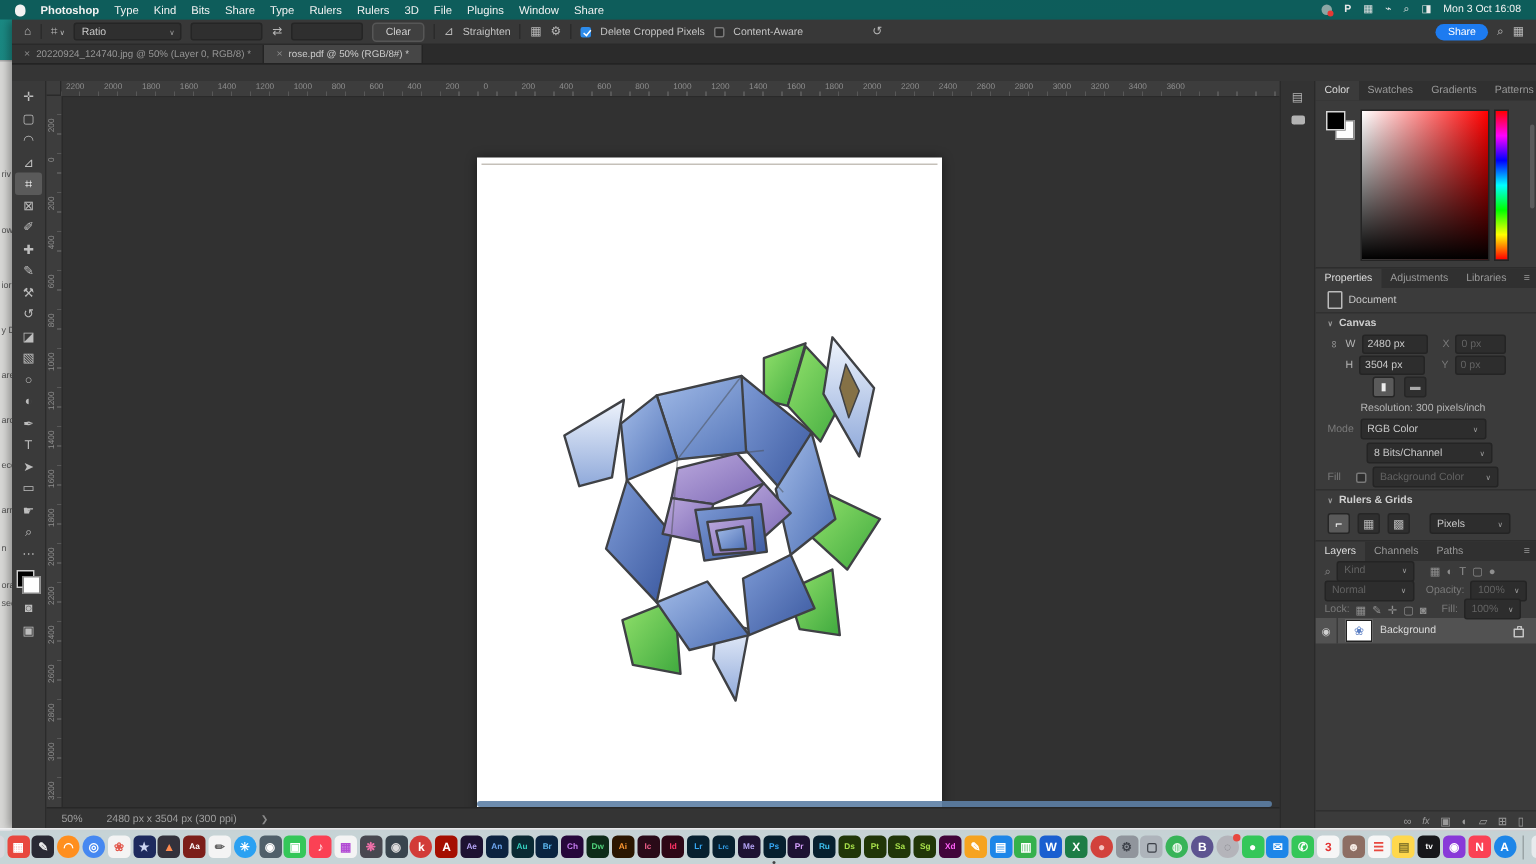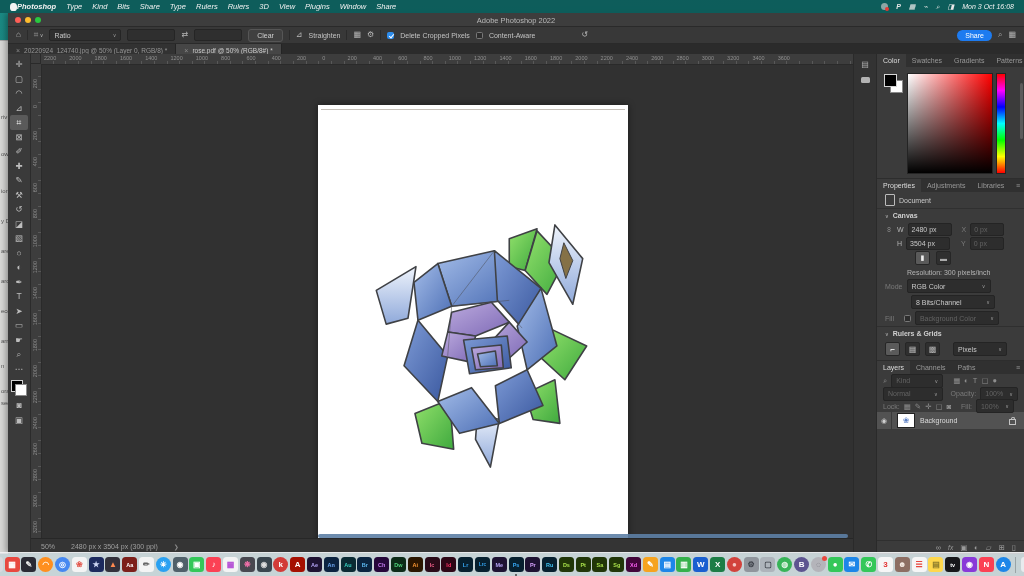--- a/index.html
+++ b/index.html
@@ -2,21 +2,21 @@
 <html><head>
 <meta charset="utf-8">
 <style>
   html,body{margin:0;padding:0;}
   body{width:1024px;height:576px;position:relative;overflow:hidden;
        font-family:"Liberation Sans",sans-serif;
        background:linear-gradient(160deg,#1b8a84,#0e5f5c);}
   
   .menubar{position:absolute;left:0;top:0;width:100%;height:13px;
     background:rgba(14,92,89,.96);display:flex;align-items:center;
-    padding:0 10px;box-sizing:border-box;gap:0;color:#f2f2f2;font-size:7.5px;z-index:50;font-style:italic;}
+    padding:0 10px;box-sizing:border-box;gap:10px;color:#f2f2f2;font-size:7.5px;z-index:50;}
   .apple{width:7px;height:8px;background:#f2f2f2;border-radius:45% 45% 42% 42%;}
   .menu-item{white-space:nowrap;}
   .menu-item.app{font-weight:bold;}
   .mb-right{margin-left:auto;display:flex;align-items:center;gap:8px;font-size:7px;}
   .mb-ic{color:#e8e8e8;font-size:7px;line-height:1;}
   .rec{width:7px;height:7px;border-radius:50%;background:#8da6a4;position:relative;}
   .rec::after{content:"";position:absolute;right:-1px;bottom:-1px;width:4px;height:4px;border-radius:50%;background:#e53935;}
   .clock{white-space:nowrap;}
   
   .sliver{position:absolute;left:0;top:40px;width:8px;height:513px;background:#d8d8d6;z-index:1;overflow:hidden;border-top:1px solid #aaa;}
@@ -143,21 +143,21 @@
   <span id="menuItems" style="display:flex;gap:10px;">
       <span class="menu-item app">Photoshop</span>
       <span class="menu-item">Type</span>
       <span class="menu-item">Kind</span>
       <span class="menu-item">Bits</span>
       <span class="menu-item">Share</span>
       <span class="menu-item">Type</span>
       <span class="menu-item">Rulers</span>
       <span class="menu-item">Rulers</span>
       <span class="menu-item">3D</span>
-      <span class="menu-item">View</span>
+      <span class="menu-item">File</span>
       <span class="menu-item">Plugins</span>
       <span class="menu-item">Window</span>
       <span class="menu-item">Share</span>
     </span>
   <span class="mb-right">
     <span class="rec"></span>
     <span class="mb-ic" style="font-weight:bold;">P</span>
     <span class="mb-ic">▦</span>
     <span class="mb-ic">⌁</span>
     <span class="mb-ic">⌕</span>
@@ -174,28 +174,20 @@
     <span style="top: 207px;">are</span>
     <span style="top: 237px;">arc</span>
     <span style="top: 267px;">ece</span>
     <span style="top: 297px;">arro</span>
     <span style="top: 322px;">n</span>
     <span style="top: 347px;">ora</span>
     <span style="top: 359px;">sed</span>
   </div>
 
 <div class="ps">
-  <div class="titlebar">
-    <span class="lights">
-      <span class="light" style="background:#ff5f57"></span>
-      <span class="light" style="background:#febc2e"></span>
-      <span class="light" style="background:#28c840"></span>
-    </span>
-    <span class="title">Adobe Photoshop 2022</span>
-  </div>
 
   <div class="optionsbar">
     <span class="ob-ic">⌂</span>
     <span class="ob-sep"></span>
     <span class="ob-ic">⌗<span style="font-size:5px;"> ∨</span></span>
     <span class="selbox" style="width:62px;">
       <span>Ratio</span>
         <span class="car">∨</span>
     </span>
     <span class="inbox"></span>

